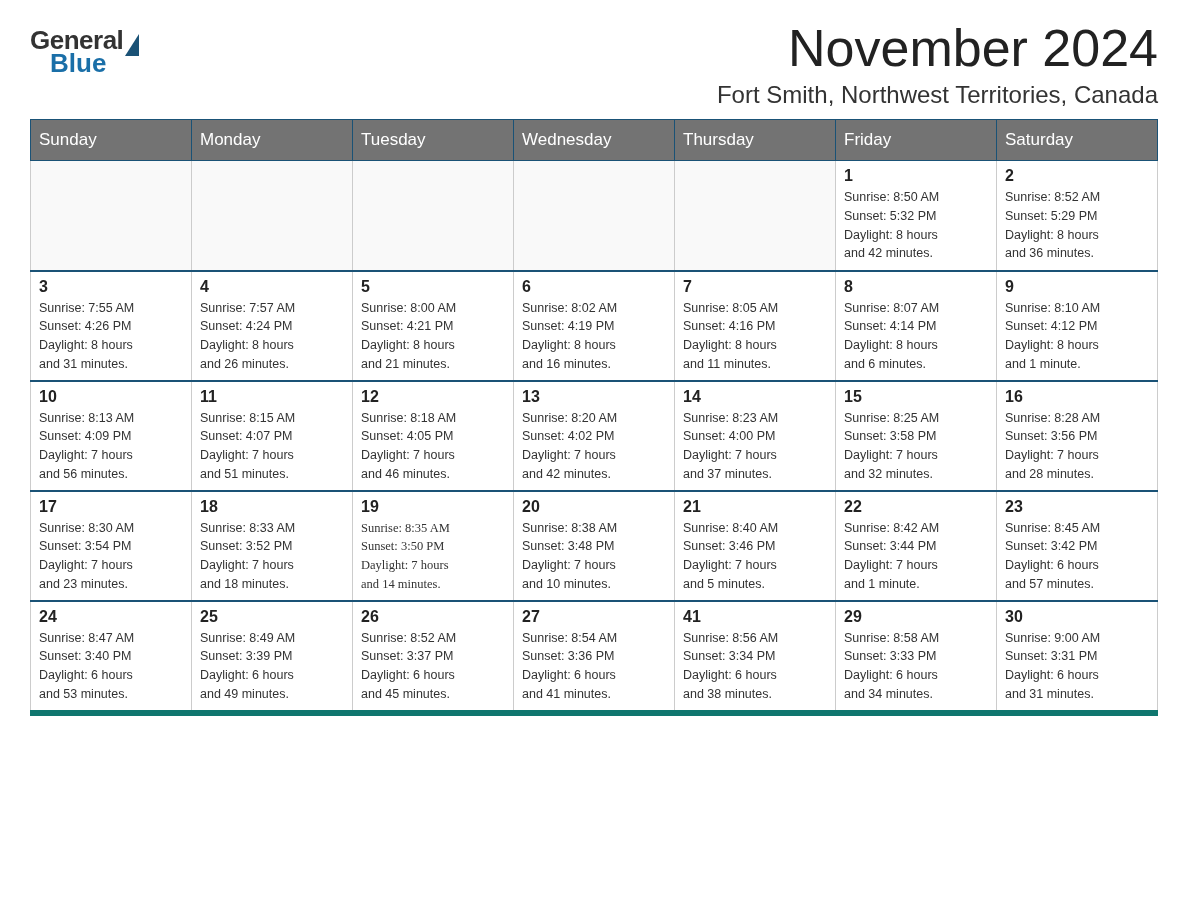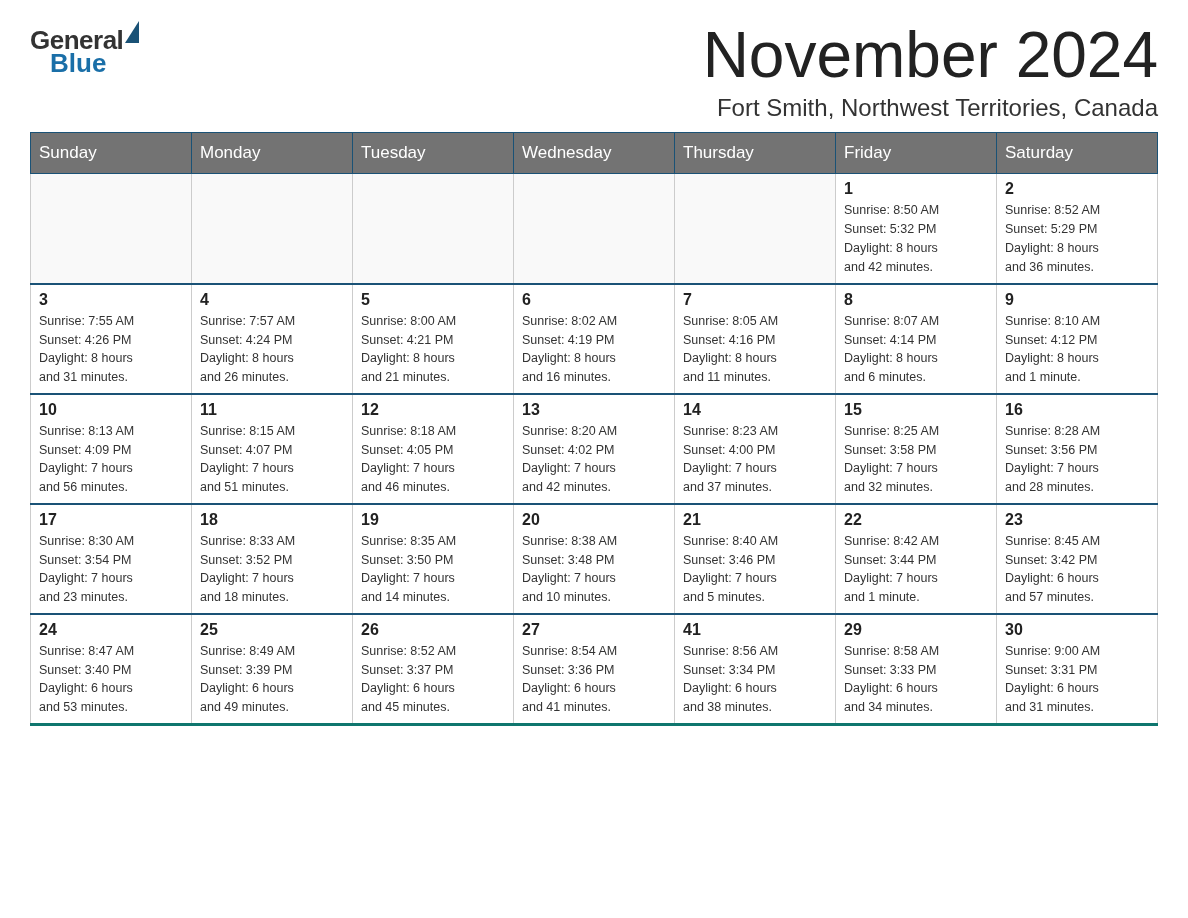--- a/index.html
+++ b/index.html
@@ -17,21 +17,21 @@
       margin-bottom: 10px;
     }
     .logo {
       display: flex;
       flex-direction: column;
       align-items: flex-start;
       padding-top: 5px;
     }
     .logo-top {
       display: flex;
-      align-items: flex-start;
+      align-items: flex-end;
     }
     .logo-general {
       font-size: 26px;
       font-weight: bold;
       color: #333;
       letter-spacing: -0.5px;
     }
     .logo-triangle {
       width: 0;
       height: 0;
@@ -44,21 +44,21 @@
       font-size: 26px;
       font-weight: bold;
       color: #1a6fa8;
       margin-top: -6px;
       padding-left: 2px;
     }
     .title-block {
       text-align: right;
     }
     .month-title {
-      font-size: 64px;
+      font-size: 52px;
       font-weight: normal;
       color: #222;
       line-height: 1.1;
     }
     .location-title {
       font-size: 24px;
       color: #333;
       margin-top: 4px;
     }
     .calendar {
@@ -94,21 +94,21 @@
     }
     .day-info {
       font-size: 12.5px;
       color: #333;
       line-height: 1.5;
     }
     .empty-cell {
       background: #f9f9f9;
     }
     .calendar tbody tr:last-child {
-      border-bottom: 3px solid #0f766e;
+      border-bottom: 6px solid #0f766e;
     }
   </style>
 </head>
 <body>
 
 <div class="header">
   <div class="logo">
     <div class="logo-top">
       <span class="logo-general">General</span>
       <div class="logo-triangle"></div>
@@ -270,21 +270,21 @@
         </td>
         <td>
           <div class="day-number">18</div>
           <div class="day-info" style="white-space: pre-line;">Sunrise: 8:33 AM
 Sunset: 3:52 PM
 Daylight: 7 hours
 and 18 minutes.</div>
         </td>
         <td>
           <div class="day-number">19</div>
-          <div class="day-info" style="white-space: pre-line;">Sunrise: 8:35 AM
+          <div class="day-info" style="white-space: pre-line; font-family: Liberation Serif, serif;">Sunrise: 8:35 AM
 Sunset: 3:50 PM
 Daylight: 7 hours
 and 14 minutes.</div>
         </td>
         <td>
           <div class="day-number">20</div>
           <div class="day-info" style="white-space: pre-line;">Sunrise: 8:38 AM
 Sunset: 3:48 PM
 Daylight: 7 hours
 and 10 minutes.</div>

